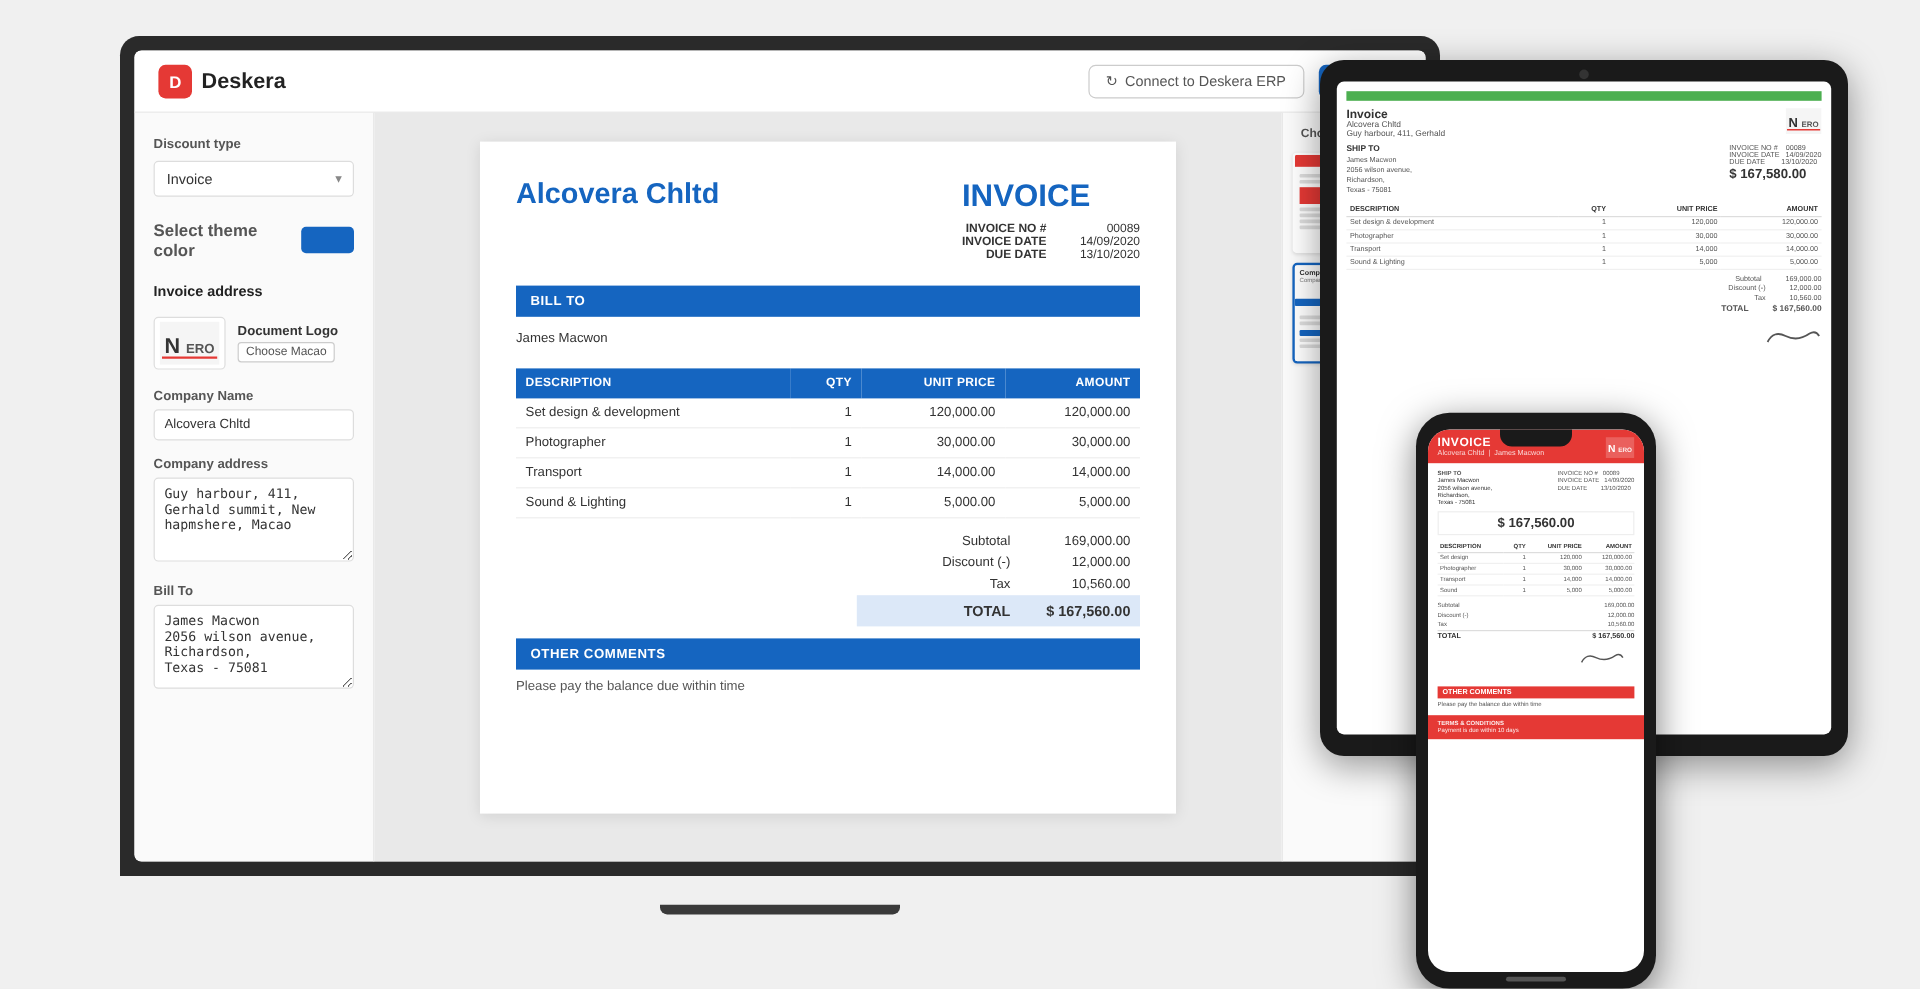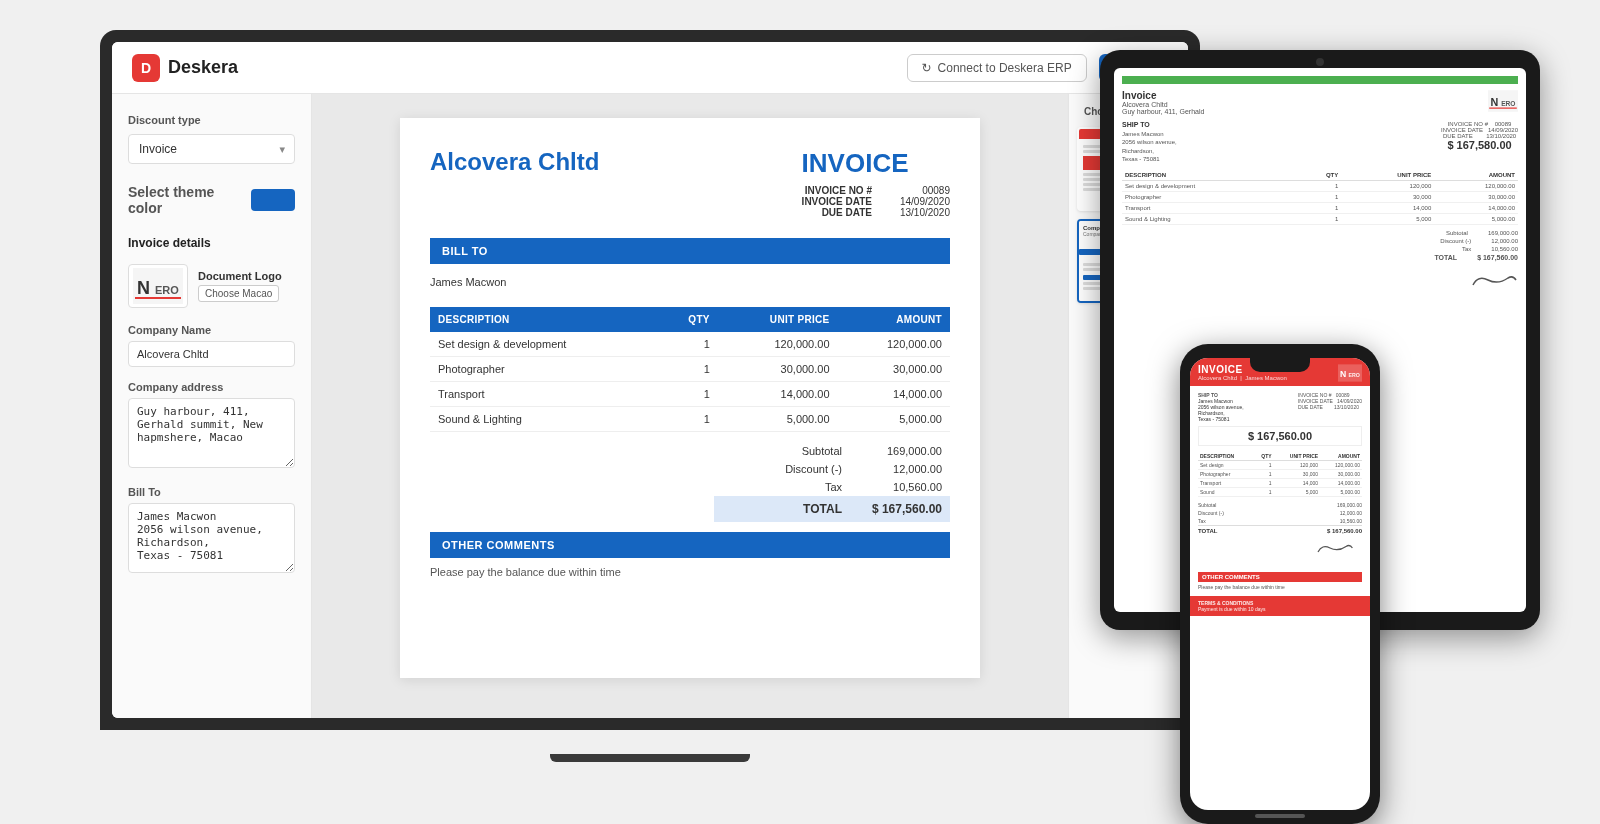--- a/index.html
+++ b/index.html
@@ -396,21 +396,21 @@
       width: 100%; height: 8px;
       background: #4caf50;
       margin-bottom: 6px;
     }
     .ipad-bill-row {
       display: flex; justify-content: space-between;
     }
     .ipad-section-title { font-size: 7px; font-weight: 700; color: #333; margin-bottom: 2px; }
     .ipad-addr { font-size: 6px; color: #555; line-height: 1.4; }
     .ipad-total-box {
-      text-align: center; font-size: 7px;
+      text-align: left; font-size: 7px;
     }
     .ipad-total-amount { font-size: 11px; font-weight: 700; color: #333; }
     .ipad-table { width: 100%; border-collapse: collapse; margin-top: 6px; }
     .ipad-table th {
       font-size: 6px; font-weight: 700; color: #333;
       border-bottom: 1px solid #ddd; padding: 2px 3px; text-align: left;
     }
     .ipad-table th.right { text-align: right; }
     .ipad-table td { font-size: 6px; color: #555; padding: 2px 3px; border-bottom: 1px solid #f0f0f0; }
     .ipad-table td.right { text-align: right; }
@@ -529,21 +529,21 @@
               <select class="doc-type-select">
                 <option>Invoice</option>
               </select>
             </div>
 
             <div class="theme-row">
               <span class="theme-label">Select theme color</span>
               <div class="theme-swatch"></div>
             </div>
 
-            <div class="invoice-details-title">Invoice details</div>
+            <div class="invoice-details-title">Invoice address</div>
 
             <div class="logo-upload-row">
               <div class="logo-preview">
 
                 <svg viewBox="0 0 50 36" xmlns="http://www.w3.org/2000/svg">
                   <rect width="50" height="36" fill="#f5f5f5"></rect>
                   <text x="4" y="26" font-size="18" font-weight="900" fill="#333" font-family="Arial">N</text>
                   <text x="22" y="26" font-size="11" font-weight="700" fill="#555" font-family="Arial">ERO</text>
                   <path d="M2 30 L48 30" stroke="#e53935" stroke-width="2"></path>
                 </svg>

